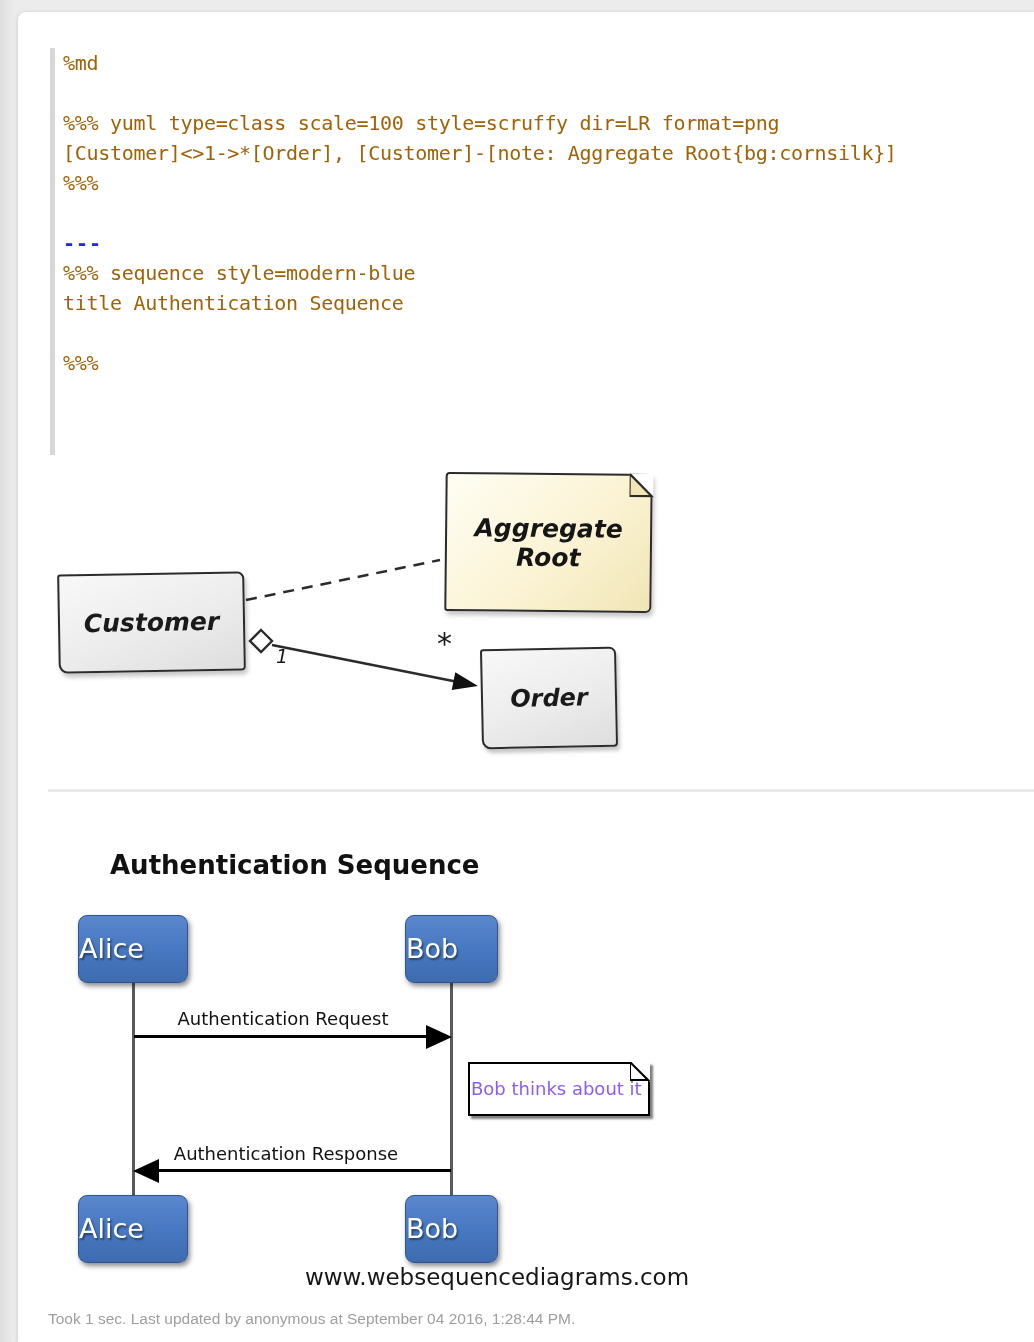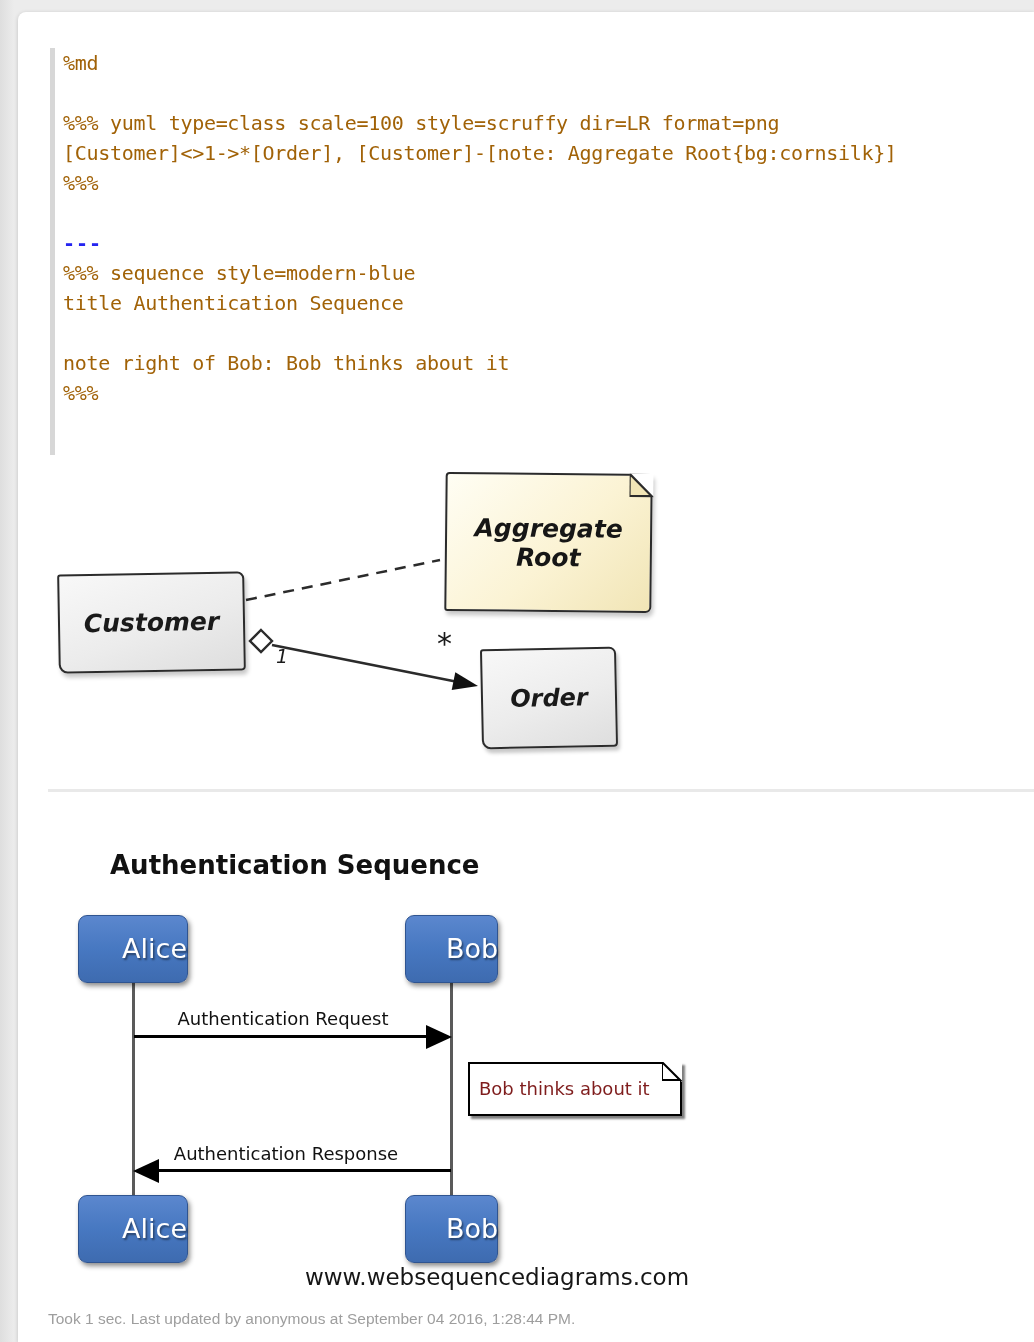--- a/index.html
+++ b/index.html
@@ -59,24 +59,23 @@
   .seq-title {
     position:absolute; left:92px; top:5px; width:520px; text-align:left;
     font-size:26px; font-weight:bold; color:#111;
     font-family:"DejaVu Sans", sans-serif;
   }
   .actor {
     position:absolute; width:110px; height:68px; border-radius:9px;
     background:linear-gradient(180deg,#5b87ce 0%,#4778c1 50%,#3e6bb0 100%);
     border:1px solid #2f5490;
     box-shadow:2px 3px 5px rgba(0,0,0,0.45);
-    color:#fff; font-size:27px; text-align:right; line-height:66px;
+    color:#fff; font-size:27px; text-align:left; line-height:66px;
     text-shadow:1.5px 1.5px 2px rgba(0,0,0,0.45);
     font-family:"DejaVu Sans", sans-serif;
-    padding-left:40px;
   }
   .alice-top    { left:60px;  top:70px; }
   .bob-top      { left:387px; top:70px; width:93px; }
   .alice-bottom { left:60px;  top:350px; }
   .bob-bottom   { left:387px; top:350px; width:93px; }
   .lifeline { position:absolute; width:2.5px; background:#5a5a5a; top:138px; height:212px; }
   .lifeline.alice { left:114px; }
   .lifeline.bob   { left:432px; }
   .msg-label {
     position:absolute; text-align:center; font-size:18px; color:#111;
@@ -84,24 +83,24 @@
   }
   .req-label  { left:108px;  top:163px; width:314px; }
   .resp-label { left:120px; top:298px; width:296px; }
   .msg-line { position:absolute; height:3px; background:#000; }
   .req-line  { left:116px; top:190px; width:296px; }
   .resp-line { left:139px; top:324px; width:294px; }
   .tri { position:absolute; width:0; height:0; }
   .tri-right { left:408px; top:179.5px; border-top:12px solid transparent; border-bottom:12px solid transparent; border-left:26px solid #000; }
   .tri-left  { left:115px; top:313.5px; border-top:12px solid transparent; border-bottom:12px solid transparent; border-right:26px solid #000; }
   .seq-note {
-    position:absolute; left:450px; top:217px; width:214px; height:54px;
+    position:absolute; left:450px; top:217px; width:182px; height:54px;
     background:#fff; border:2px solid #000;
     box-shadow:3px 3px 2px rgba(0,0,0,0.5);
-    font-size:18px; line-height:49px; padding-left:9px; color:#7f1d1d;
+    font-size:18px; line-height:49px; padding-left:1px; color:#8b5cf6;
     font-family:"DejaVu Sans", sans-serif;
   }
   .watermark {
     position:absolute; left:287px; top:419px; width:380px; text-align:center;
     font-size:23px; color:#161616; font-family:"DejaVu Sans", sans-serif;
   }
 
   
   .footer-status {
     position:absolute; left:30px; top:1298px;
@@ -119,21 +118,20 @@
       <div class="code-line">%md</div>
       <div class="code-line"></div>
       <div class="code-line">%%% yuml type=class scale=100 style=scruffy dir=LR format=png</div>
       <div class="code-line">[Customer]&lt;&gt;1-&gt;*[Order], [Customer]-[note: Aggregate Root{bg:cornsilk}]</div>
       <div class="code-line">%%%</div>
       <div class="code-line"></div>
       <div class="code-line accent">---</div>
       <div class="code-line">%%% sequence style=modern-blue</div>
       <div class="code-line">title Authentication Sequence</div>
       <div class="code-line"></div>
-      <div class="code-line">note right of Bob: Bob thinks about it</div>
       <div class="code-line">%%%</div>
     </div>
   </div>
 
   <div class="yuml">
     <svg class="connectors" width="1016" height="330" viewBox="0 0 1016 330">
       <line x1="228" y1="140" x2="422" y2="100" stroke="#2b2b2b" stroke-width="2.5" stroke-dasharray="11 8"></line>
       <line x1="254" y1="185" x2="440" y2="222" stroke="#2b2b2b" stroke-width="2.8"></line>
       <polygon points="460,226 433.7,229.9 437.3,212.3" fill="#111"></polygon>
       <polygon points="243,170 254,181 243,192 232,181" fill="#ffffff" stroke="#2b2b2b" stroke-width="2.4"></polygon>

